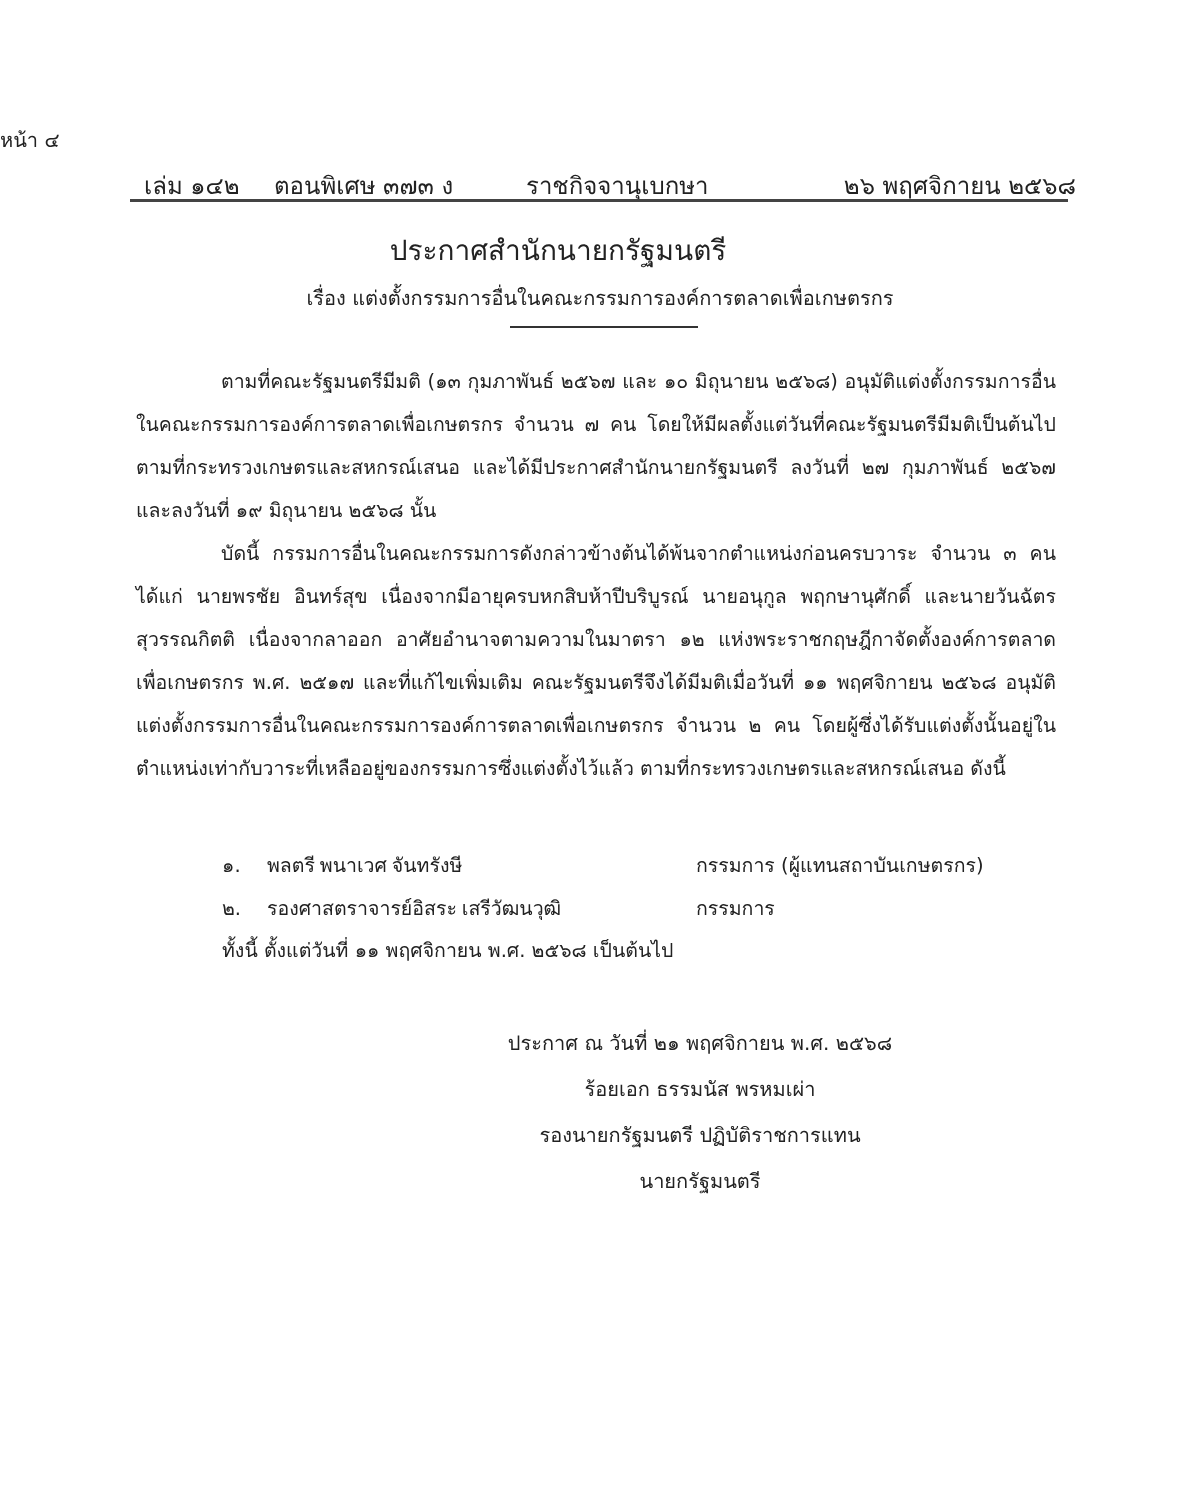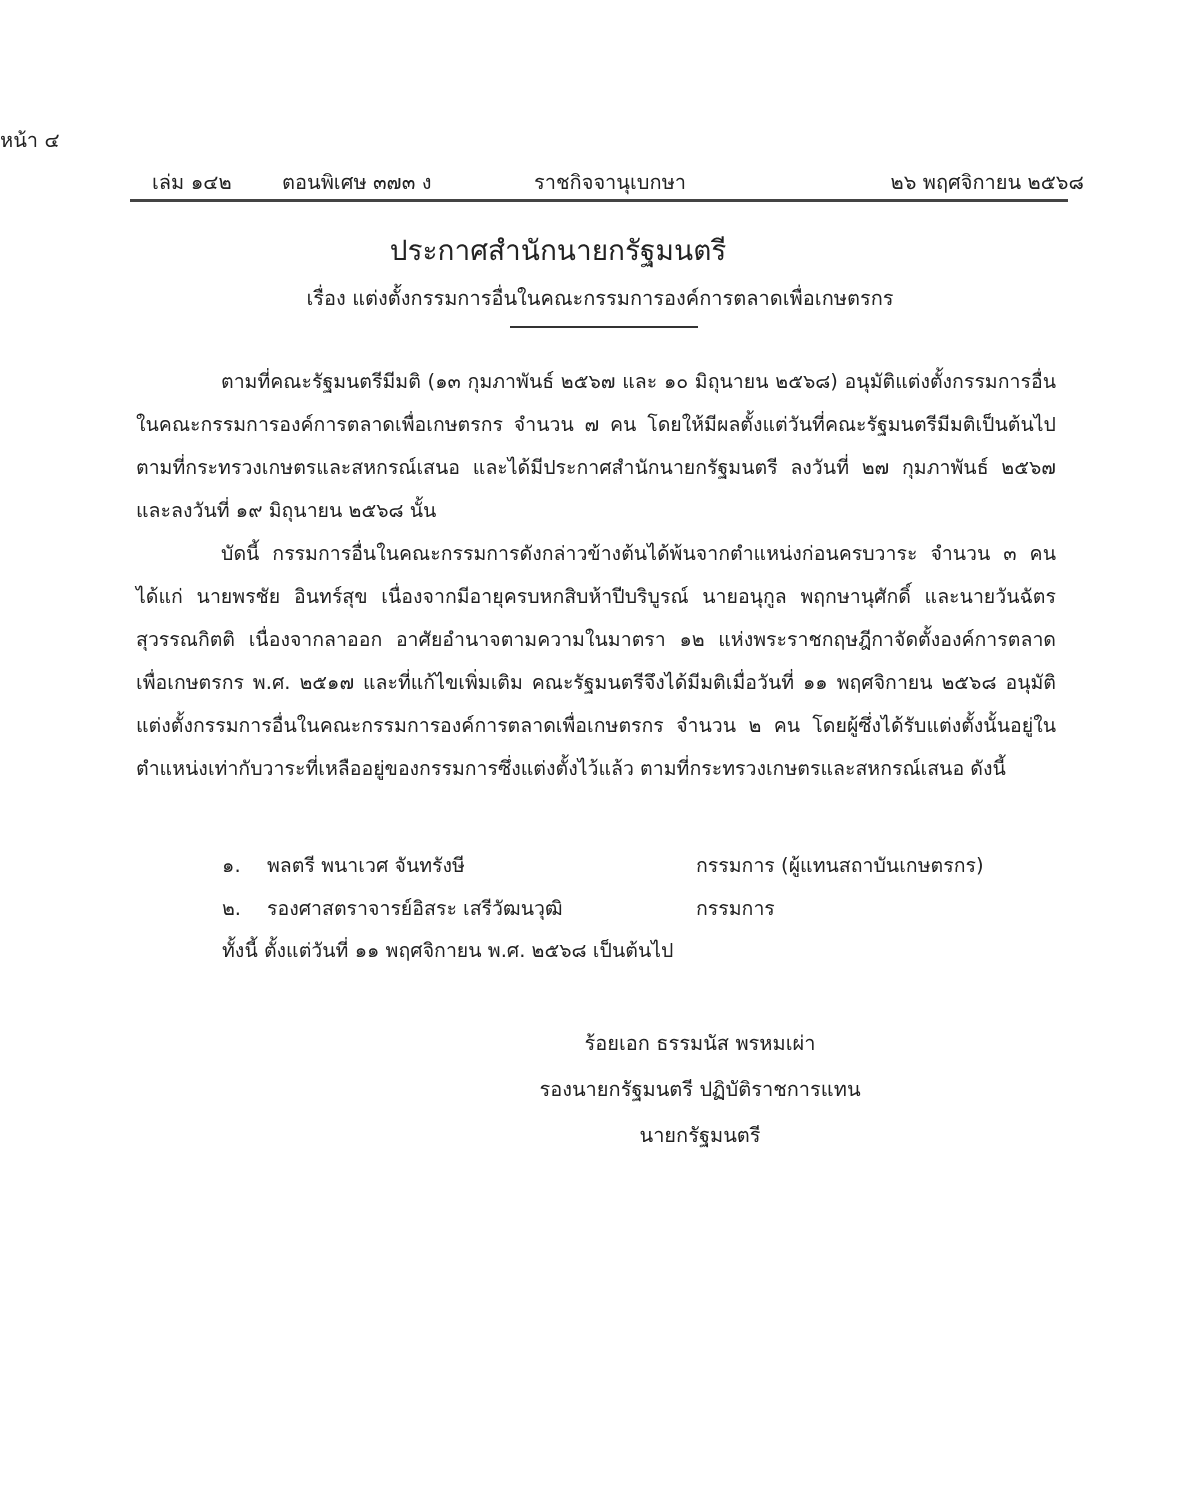--- a/index.html
+++ b/index.html
@@ -2,32 +2,32 @@
 <html><head>
 <meta charset="utf-8">
 <style>
   html, body { margin: 0; padding: 0; background: #ffffff; }
   body {
     width: 1200px; height: 1500px; position: relative; overflow: hidden;
     font-family: "DejaVu Sans", "Liberation Sans", sans-serif;
     color: #222;
   }
   .page-num { position: absolute; top: 124px; left: 0; width: 1200px; text-align: left; font-size: 20px; }
-  .header-row { position: absolute; top: 166px; left: 152px; width: 932px; height: 30px; font-size: 20px; }
+  .header-row { position: absolute; top: 166px; left: 144px; width: 932px; height: 30px; font-size: 24px; }
   .header-row span { position: absolute; top: 0; white-space: nowrap; }
   .hdr-rule { position: absolute; top: 199px; left: 130px; width: 938px; height: 3px; background: #444; }
   .title { position: absolute; top: 228px; left: 0; width: 1116px; text-align: center; font-size: 28px; }
   .subject { position: absolute; top: 282px; left: 0; width: 1200px; text-align: center; font-size: 20px; }
   .short-rule { position: absolute; top: 326px; left: 510px; width: 188px; height: 2px; background: #333; }
   .body { position: absolute; top: 360px; left: 136px; width: 920px; font-size: 19.5px; line-height: 43px; text-align: justify; }
   .body p { margin: 0; text-indent: 85px; }
   .list { position: absolute; top: 845px; left: 222px; width: 820px; font-size: 19.5px; line-height: 42.5px; }
   .list .row { position: relative; height: 42.5px; }
   .list .num { position: absolute; left: 0; }
-  .list .name { position: absolute; left: 45px; white-space: nowrap; }
+  .list .name { position: absolute; left: 45px; white-space: nowrap; font-family: Liberation Serif, serif; }
   .list .role { position: absolute; left: 474px; white-space: nowrap; text-align: center; }
   .sign { position: absolute; top: 1020px; left: 440px; width: 520px; text-align: center; font-size: 20px; line-height: 46px; }
 </style>
 </head>
 <body>
 
 <div class="page-num">หน้า ๔</div>
 
 <div class="header-row">
   <span style="left:0">เล่ม ๑๔๒</span>
@@ -54,16 +54,17 @@
   </div>
   <div class="row">
     <span class="num">๒.</span>
     <span class="name">รองศาสตราจารย์อิสระ เสรีวัฒนวุฒิ</span>
     <span class="role">กรรมการ</span>
   </div>
   <div class="row">ทั้งนี้ ตั้งแต่วันที่ ๑๑ พฤศจิกายน พ.ศ. ๒๕๖๘ เป็นต้นไป</div>
 </div>
 
 <div class="sign">
+  <div>ประกาศ ณ วันที่ ๒๑ พฤศจิกายน พ.ศ. ๒๕๖๘</div>
   <div>ร้อยเอก ธรรมนัส พรหมเผ่า</div>
   <div>รองนายกรัฐมนตรี ปฏิบัติราชการแทน</div>
   <div>นายกรัฐมนตรี</div>
 </div>
 
 </body></html>

